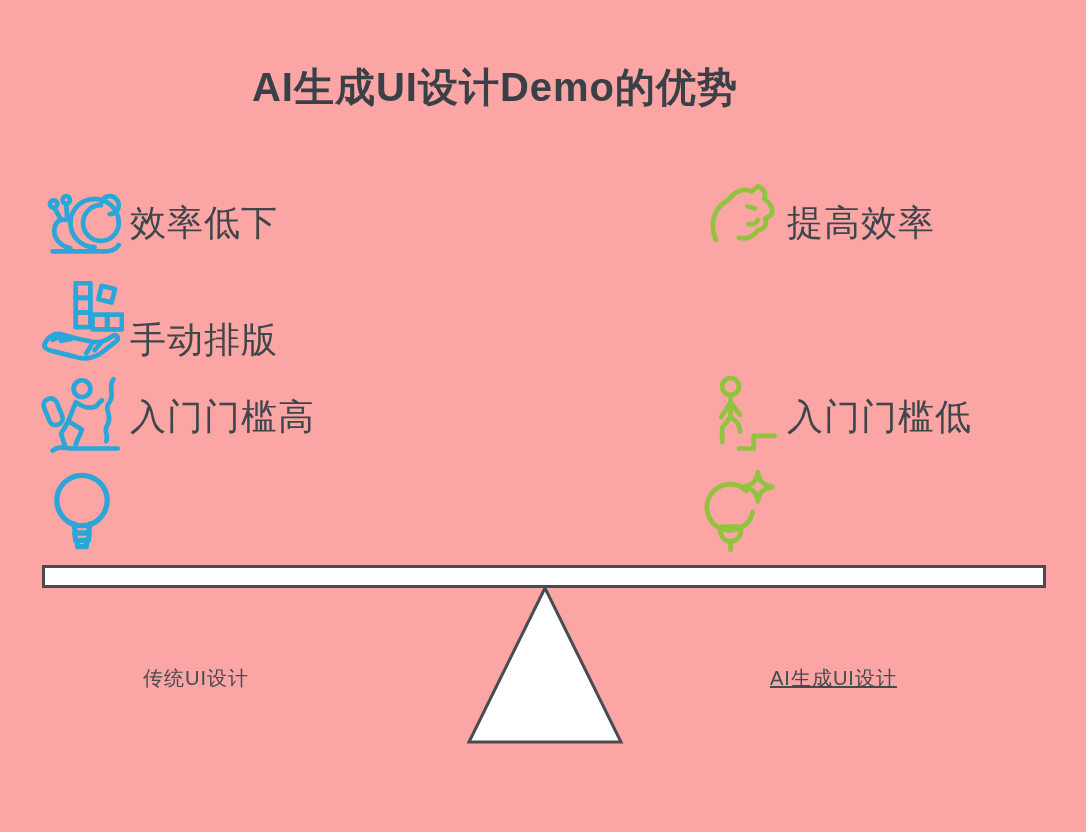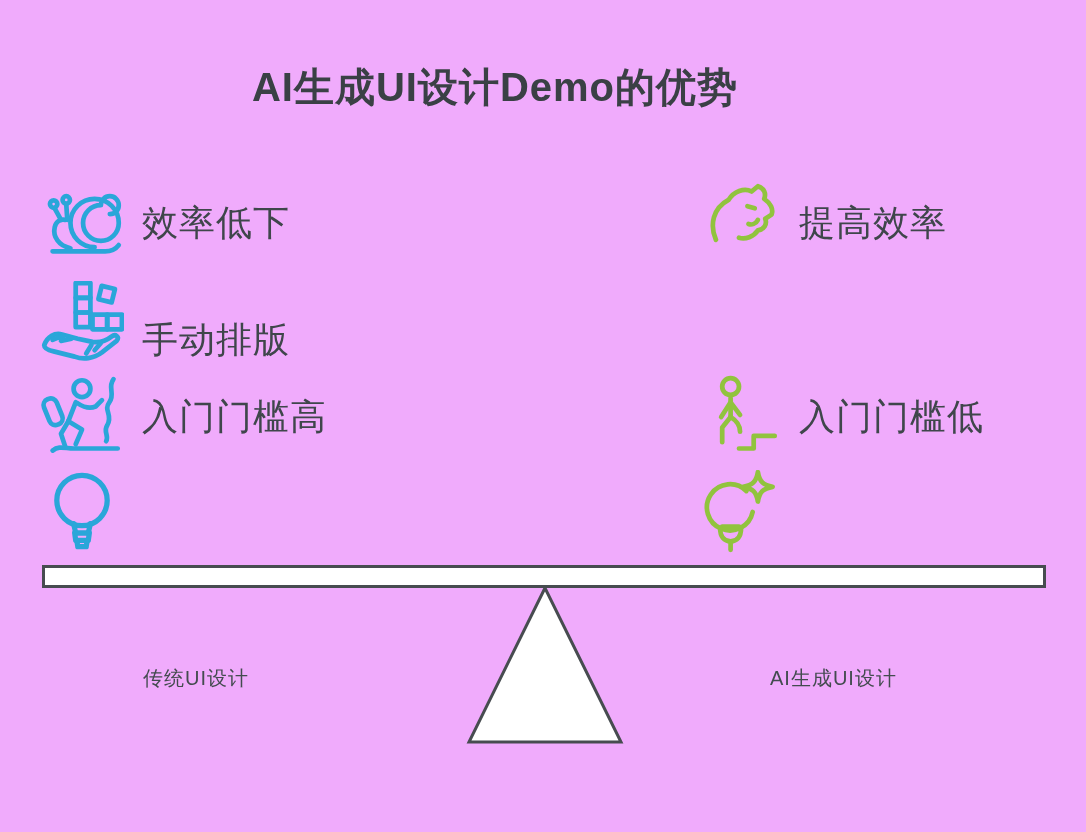--- a/index.html
+++ b/index.html
@@ -1,49 +1,49 @@
 <!DOCTYPE html>
 <html><head>
 <meta charset="utf-8">
 <style>
   * { margin:0; padding:0; box-sizing:border-box; }
   html,body { background:#ffffff; }
   .canvas {
-    position:relative; width:1086px; height:832px; background:#f0abfc;
+    position:relative; width:1086px; height:832px; background:#fca5a5;
     font-family:"Liberation Sans", sans-serif; color:#3f464b; overflow:hidden;
   }
   .title {
     position:absolute; left:0; top:60px; width:990px; text-align:center;
     font-size:40px; font-weight:700; color:#3a4045; letter-spacing:1px;
   }
   .row {
     position:absolute; display:flex; align-items:center; height:84px; white-space:nowrap;
   }
   .row .icon-box { width:84px; height:84px; flex:0 0 84px; display:flex; align-items:center; justify-content:center; }
-  .row .label { font-size:36px; color:#3f464b; margin-left:18px; letter-spacing:1px; }
+  .row .label { font-size:36px; color:#3f464b; margin-left:6px; letter-spacing:1px; }
   .row-l { left:40px; }
   .row-r { left:697px; }
   .r1 { top:181px; } .r2 { top:281px;align-items:flex-end; } .r3 { top:375px; } .r4 { top:470px; }
 
   .stroke-b { stroke:#2aa6d9; } .stroke-g { stroke:#91c33e; }
   .dot-g { fill:#91c33e; }
   svg.icon path, svg.icon circle, svg.icon rect, svg.icon line {
     fill:none; stroke-width:4.5; stroke-linecap:round; stroke-linejoin:round;
   }
   svg.icon .fdot { stroke:none; }
   svg.icon .thick { stroke-width:5; }
 
   .beam {
     position:absolute; left:42px; top:565px; width:1004px; height:23px;
     background:#ffffff; border:3px solid #474c50;
   }
   .fulcrum { position:absolute; left:455px; top:585px; }
   .seesaw-label { position:absolute; font-size:20px; color:#434b4f; letter-spacing:1px; }
   .seesaw-label.left  { left:143px; top:665px; }
-  .seesaw-label.right { left:770px; top:665px; }
+  .seesaw-label.right { left:770px; top:665px;text-decoration:underline; }
 </style>
 </head>
 <body>
 
 <div class="canvas">
 
   <div class="title">AI生成UI设计Demo的优势</div>
 
   <div class="row row-l r1">
     <div class="icon-box">

